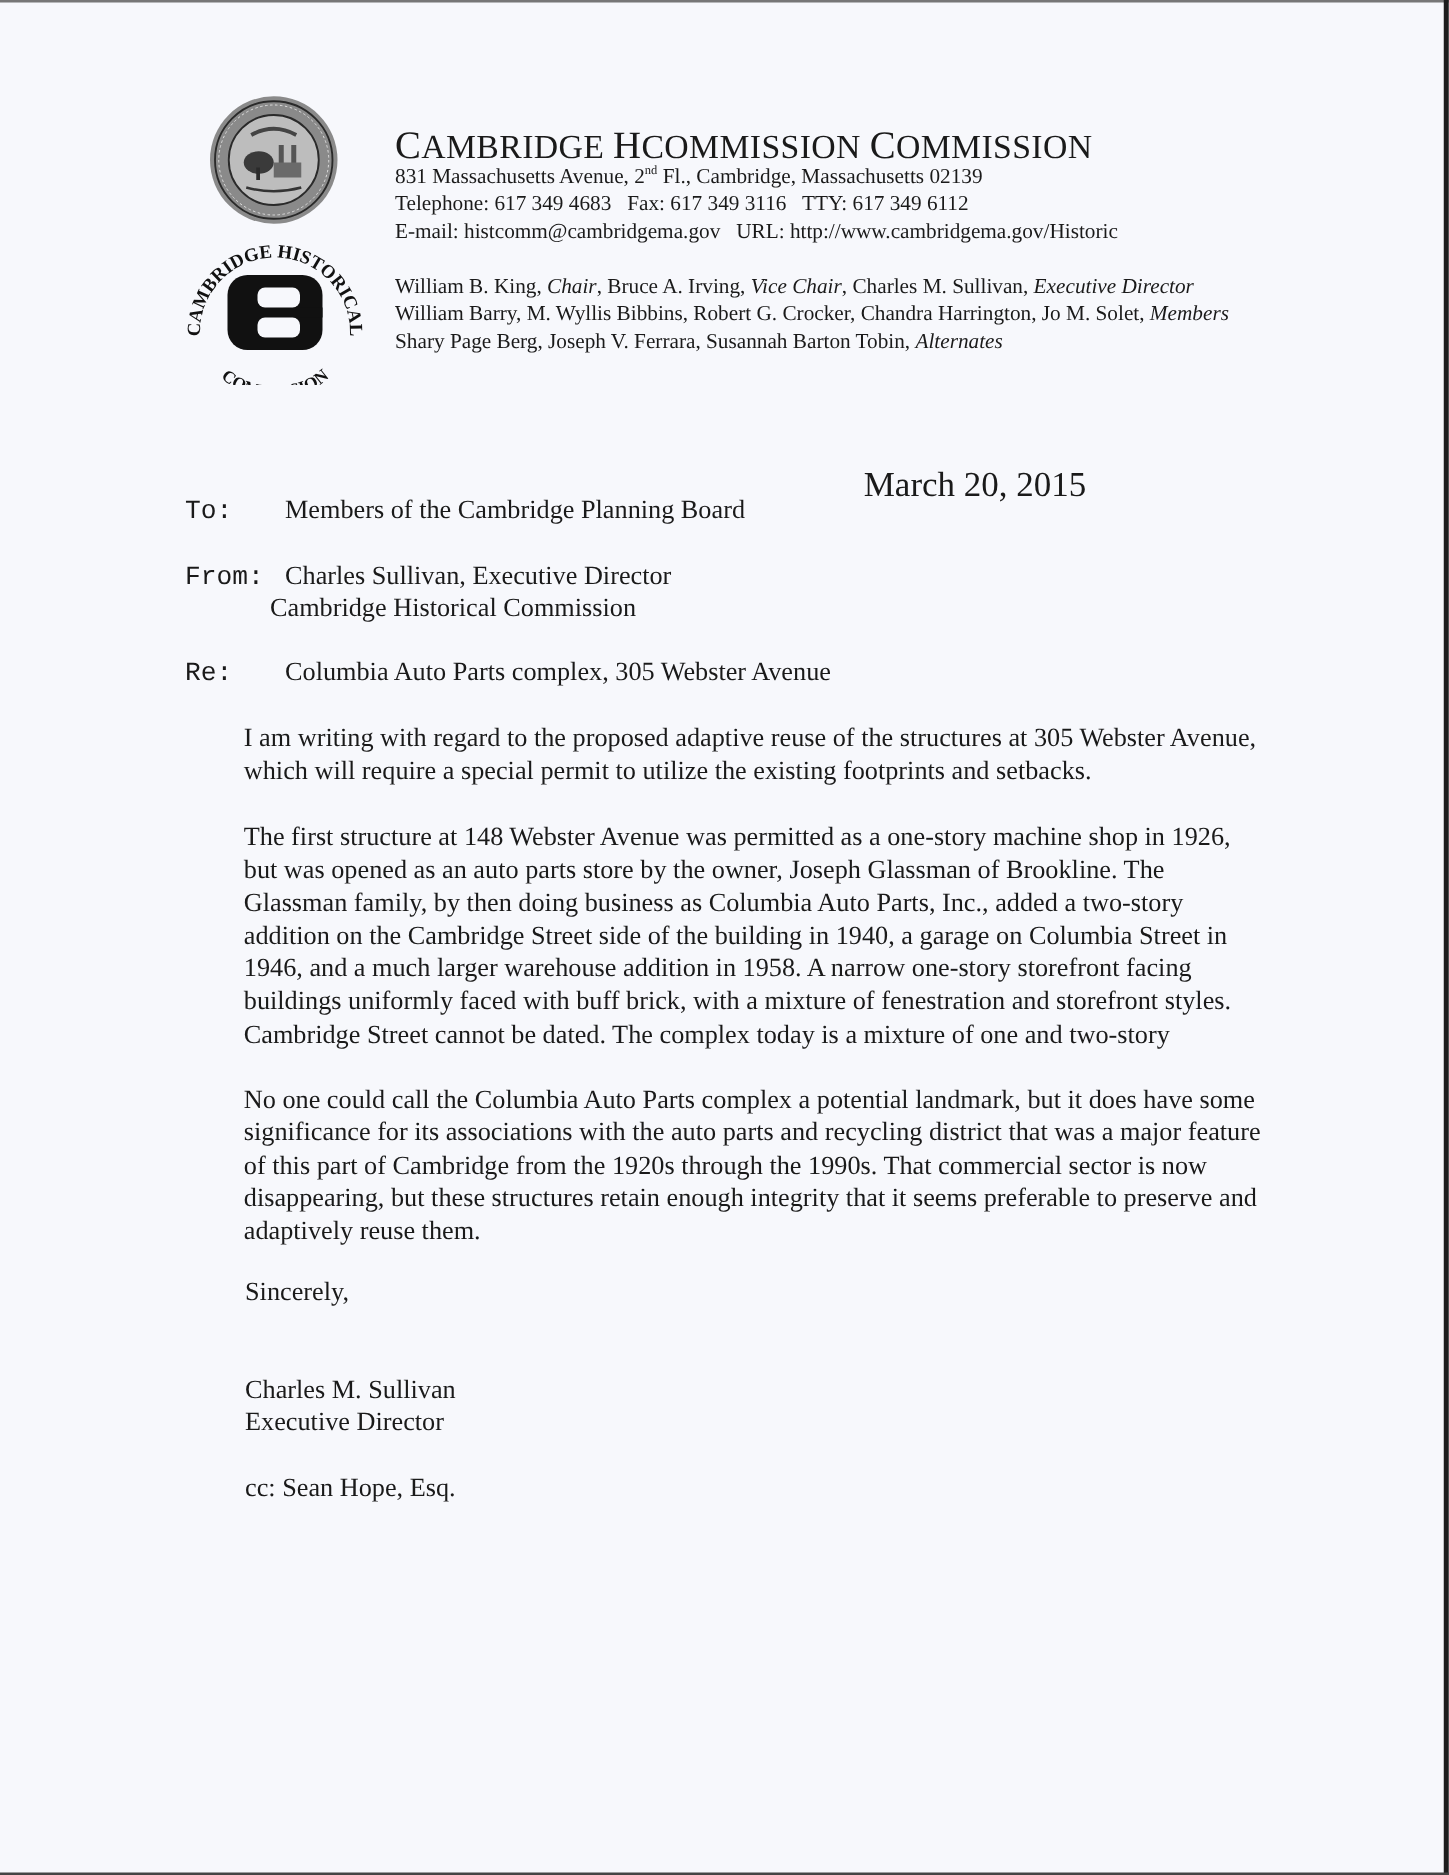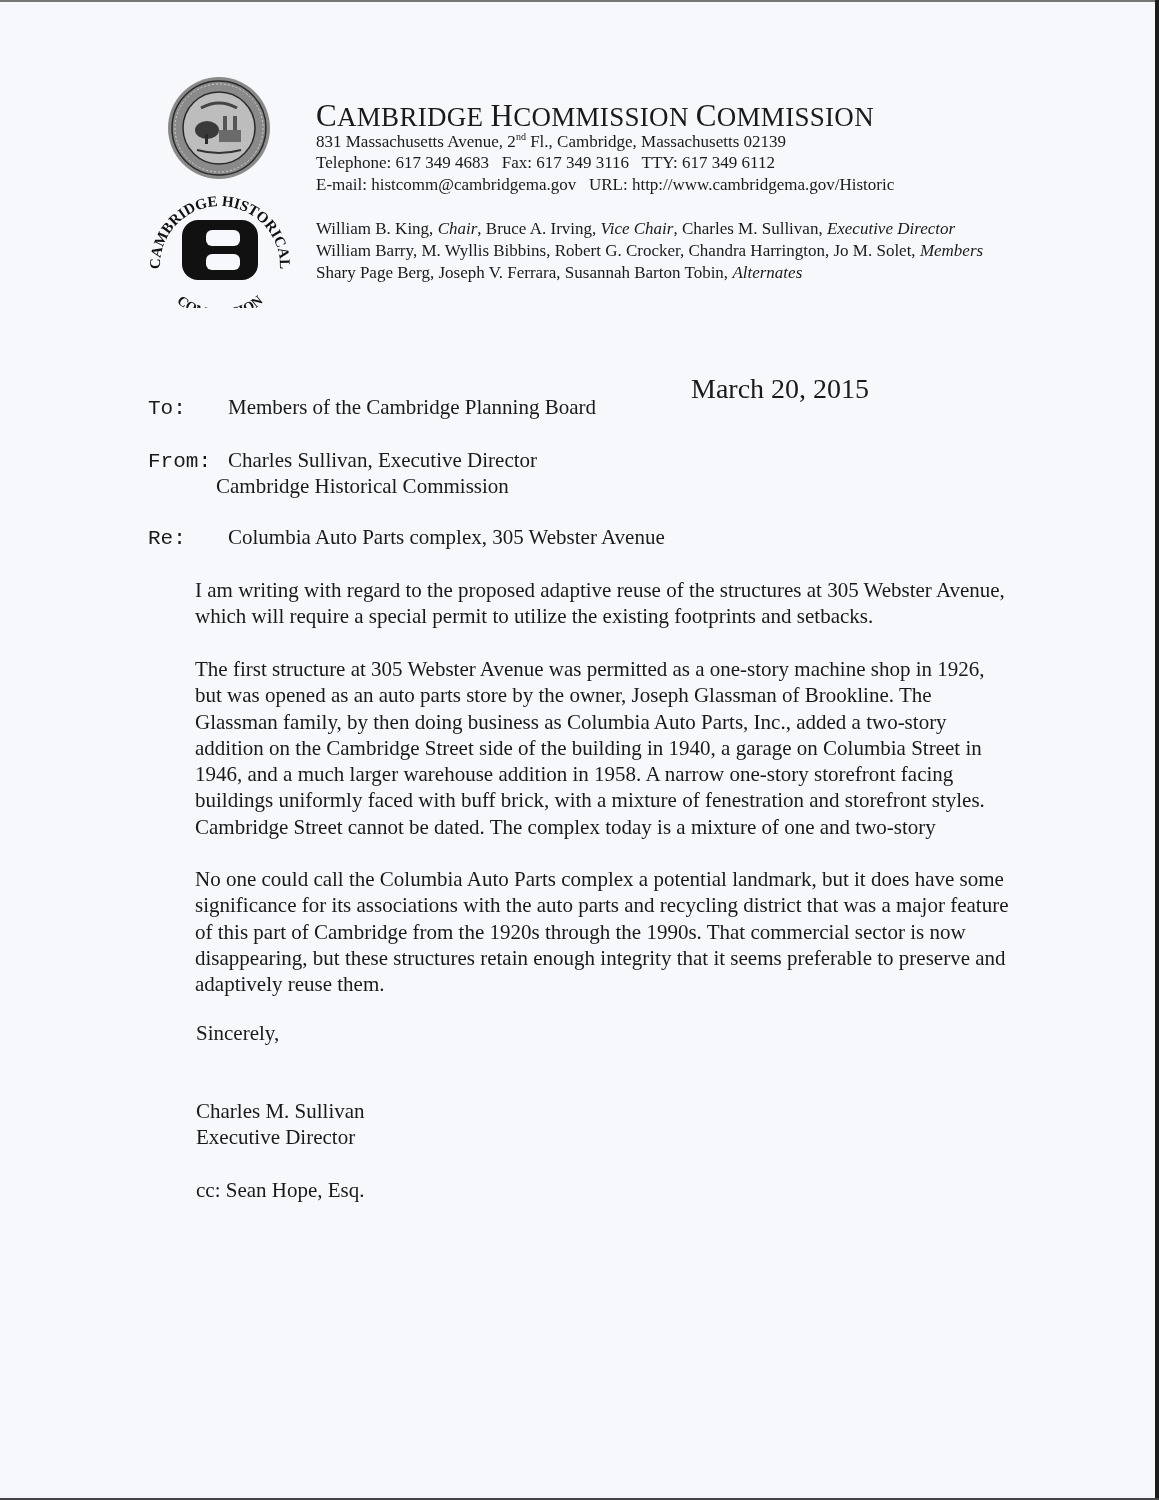--- a/index.html
+++ b/index.html
@@ -99,21 +99,21 @@
 <div class="memo-val2" style="top:474px">Cambridge Historical Commission</div>
 <div class="memo-row" style="top:525px">
   <span class="memo-label">Re:</span><span class="memo-val">Columbia Auto Parts complex, 305 Webster Avenue</span>
 </div>
 
 <div class="para" style="top:577px">
   <span>I am writing with regard to the proposed adaptive reuse of the structures at 305 Webster Avenue,</span>
   <span>which will require a special permit to utilize the existing footprints and setbacks.</span>
 </div>
 <div class="para" style="top:656px">
-  <span>The first structure at 305 Webster Avenue was permitted as a one-story machine shop in 1926,</span>
+  <span>The first structure at 148 Webster Avenue was permitted as a one-story machine shop in 1926,</span>
   <span>but was opened as an auto parts store by the owner, Joseph Glassman of Brookline. The</span>
   <span>Glassman family, by then doing business as Columbia Auto Parts, Inc., added a two-story</span>
   <span>addition on the Cambridge Street side of the building in 1940, a garage on Columbia Street in</span>
   <span>1946, and a much larger warehouse addition in 1958. A narrow one-story storefront facing</span>
   <span>buildings uniformly faced with buff brick, with a mixture of fenestration and storefront styles.</span>
   <span>Cambridge Street cannot be dated. The complex today is a mixture of one and two-story</span>
 </div>
 <div class="para" style="top:866px">
   <span>No one could call the Columbia Auto Parts complex a potential landmark, but it does have some</span>
   <span>significance for its associations with the auto parts and recycling district that was a major feature</span>

